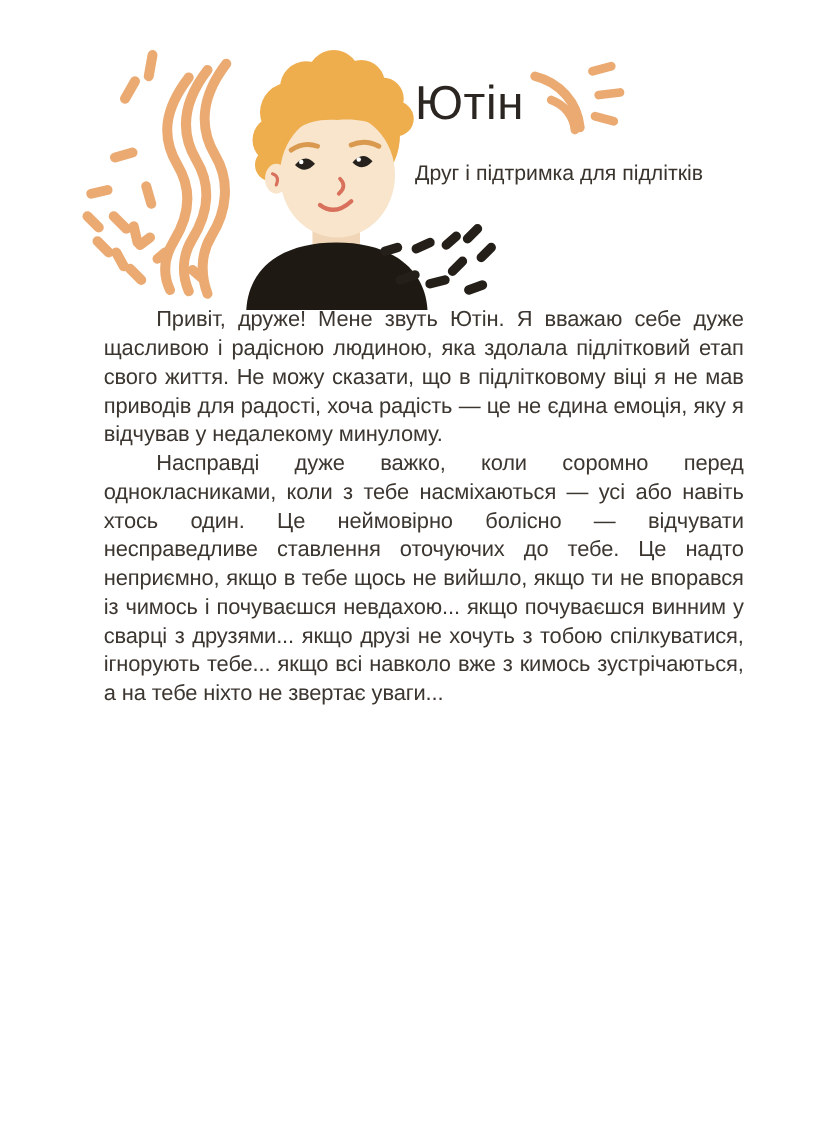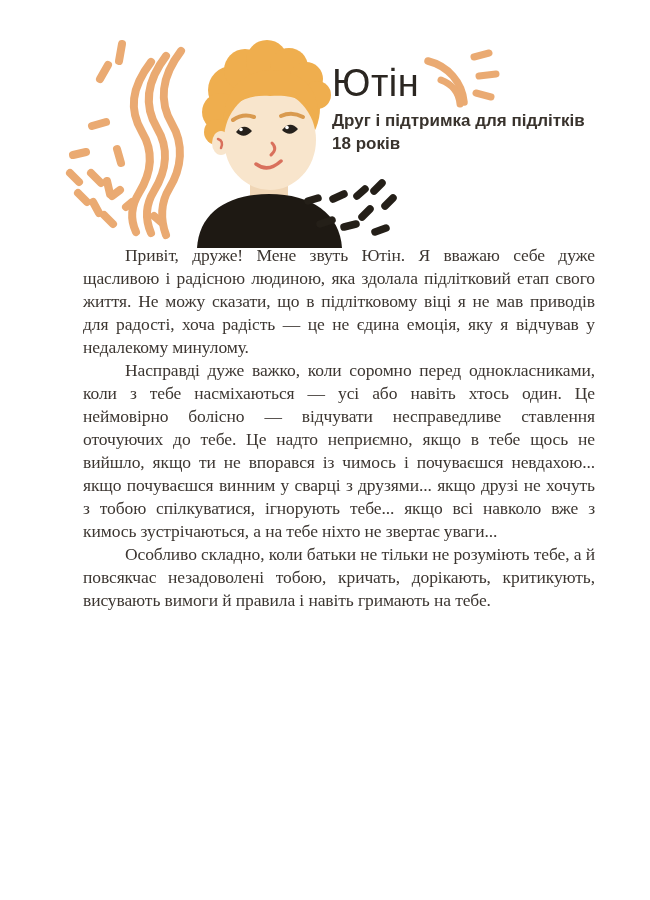--- a/index.html
+++ b/index.html
@@ -23,29 +23,29 @@
   .fill-skin{fill:var(--skin,#F8E5CC);}
   .fill-skinshadow{fill:var(--skinshadow,#F0D6B6);}
   .fill-shirt{fill:var(--shirt,#1E1913);}
   .fill-eye{fill:#26211C;}
 
   .title-block{position:absolute;left:332px;top:64px;color:var(--title,#2B2621);}
   .profile-name{
     font-size:38px;font-weight:500;letter-spacing:.5px;line-height:1.05;
     color:var(--title,#2B2621);
   }
-  .subtitle{margin-top:5px;font-size:17px;line-height:23px;color:#39332D;font-weight:700;}
+  .subtitle{margin-top:23px;font-size:17px;line-height:23px;color:#39332D;font-weight:400;}
 
   .body-text{
     position:absolute;left:83px;top:244px;width:512px;
     color:var(--text,#3C3631);font-size:17.5px;line-height:23px;
     letter-spacing:-0.1px;
   }
   .body-text p{
-    text-align:justify;text-indent:42px;margin:0;font-family:Liberation Serif, serif;
+    text-align:justify;text-indent:42px;margin:0;
   }
   .page-number{
     position:absolute;left:86px;top:830px;
     font-family:"Liberation Serif",serif;font-size:17px;color:#4A443D;
   }
 </style>
 </head>
 <body>
 
 <div class="page">
@@ -138,26 +138,24 @@
         <path class="stroke-ink" stroke-width="7.5" d="M 362,217 L 370,209"></path>
         <path class="stroke-ink" stroke-width="7.5" d="M 385,206 L 393,198"></path>
         <path class="stroke-ink" stroke-width="7.5" d="M 375,232 L 386,228"></path>
       </g>
     </svg>
 
     <div class="title-block">
       <h1 class="profile-name">Ютін</h1>
       <div class="subtitle">
         <div>Друг і підтримка для підлітків</div>
-        <div>18 років</div>
       </div>
     </div>
   </header>
 
   <main class="body-text">
     <p>Привіт, друже! Мене звуть Ютін. Я вважаю себе дуже щасливою і радісною людиною, яка здолала підлітковий етап свого життя. Не можу сказати, що в підлітковому віці я не мав приводів для радості, хоча радість — це не єдина емоція, яку я відчував у недалекому минулому.</p>
     <p>Насправді дуже важко, коли соромно перед однокласниками, коли з тебе насміхаються — усі або навіть хтось один. Це неймовірно болісно — відчувати несправедливе ставлення оточуючих до тебе. Це надто неприємно, якщо в тебе щось не вийшло, якщо ти не впорався із чимось і почуваєшся невдахою... якщо почуваєшся винним у сварці з друзями... якщо друзі не хочуть з тобою спілкуватися, ігнорують тебе... якщо всі навколо вже з кимось зустрічаються, а на тебе ніхто не звертає уваги...</p>
-    <p>Особливо складно, коли батьки не тільки не розуміють тебе, а й повсякчас незадоволені тобою, кричать, дорікають, критикують, висувають вимоги й правила і навіть гримають на тебе.</p>
   </main>
 
   <div class="page-number">4</div>
 
 </div>
 
 </body></html>

